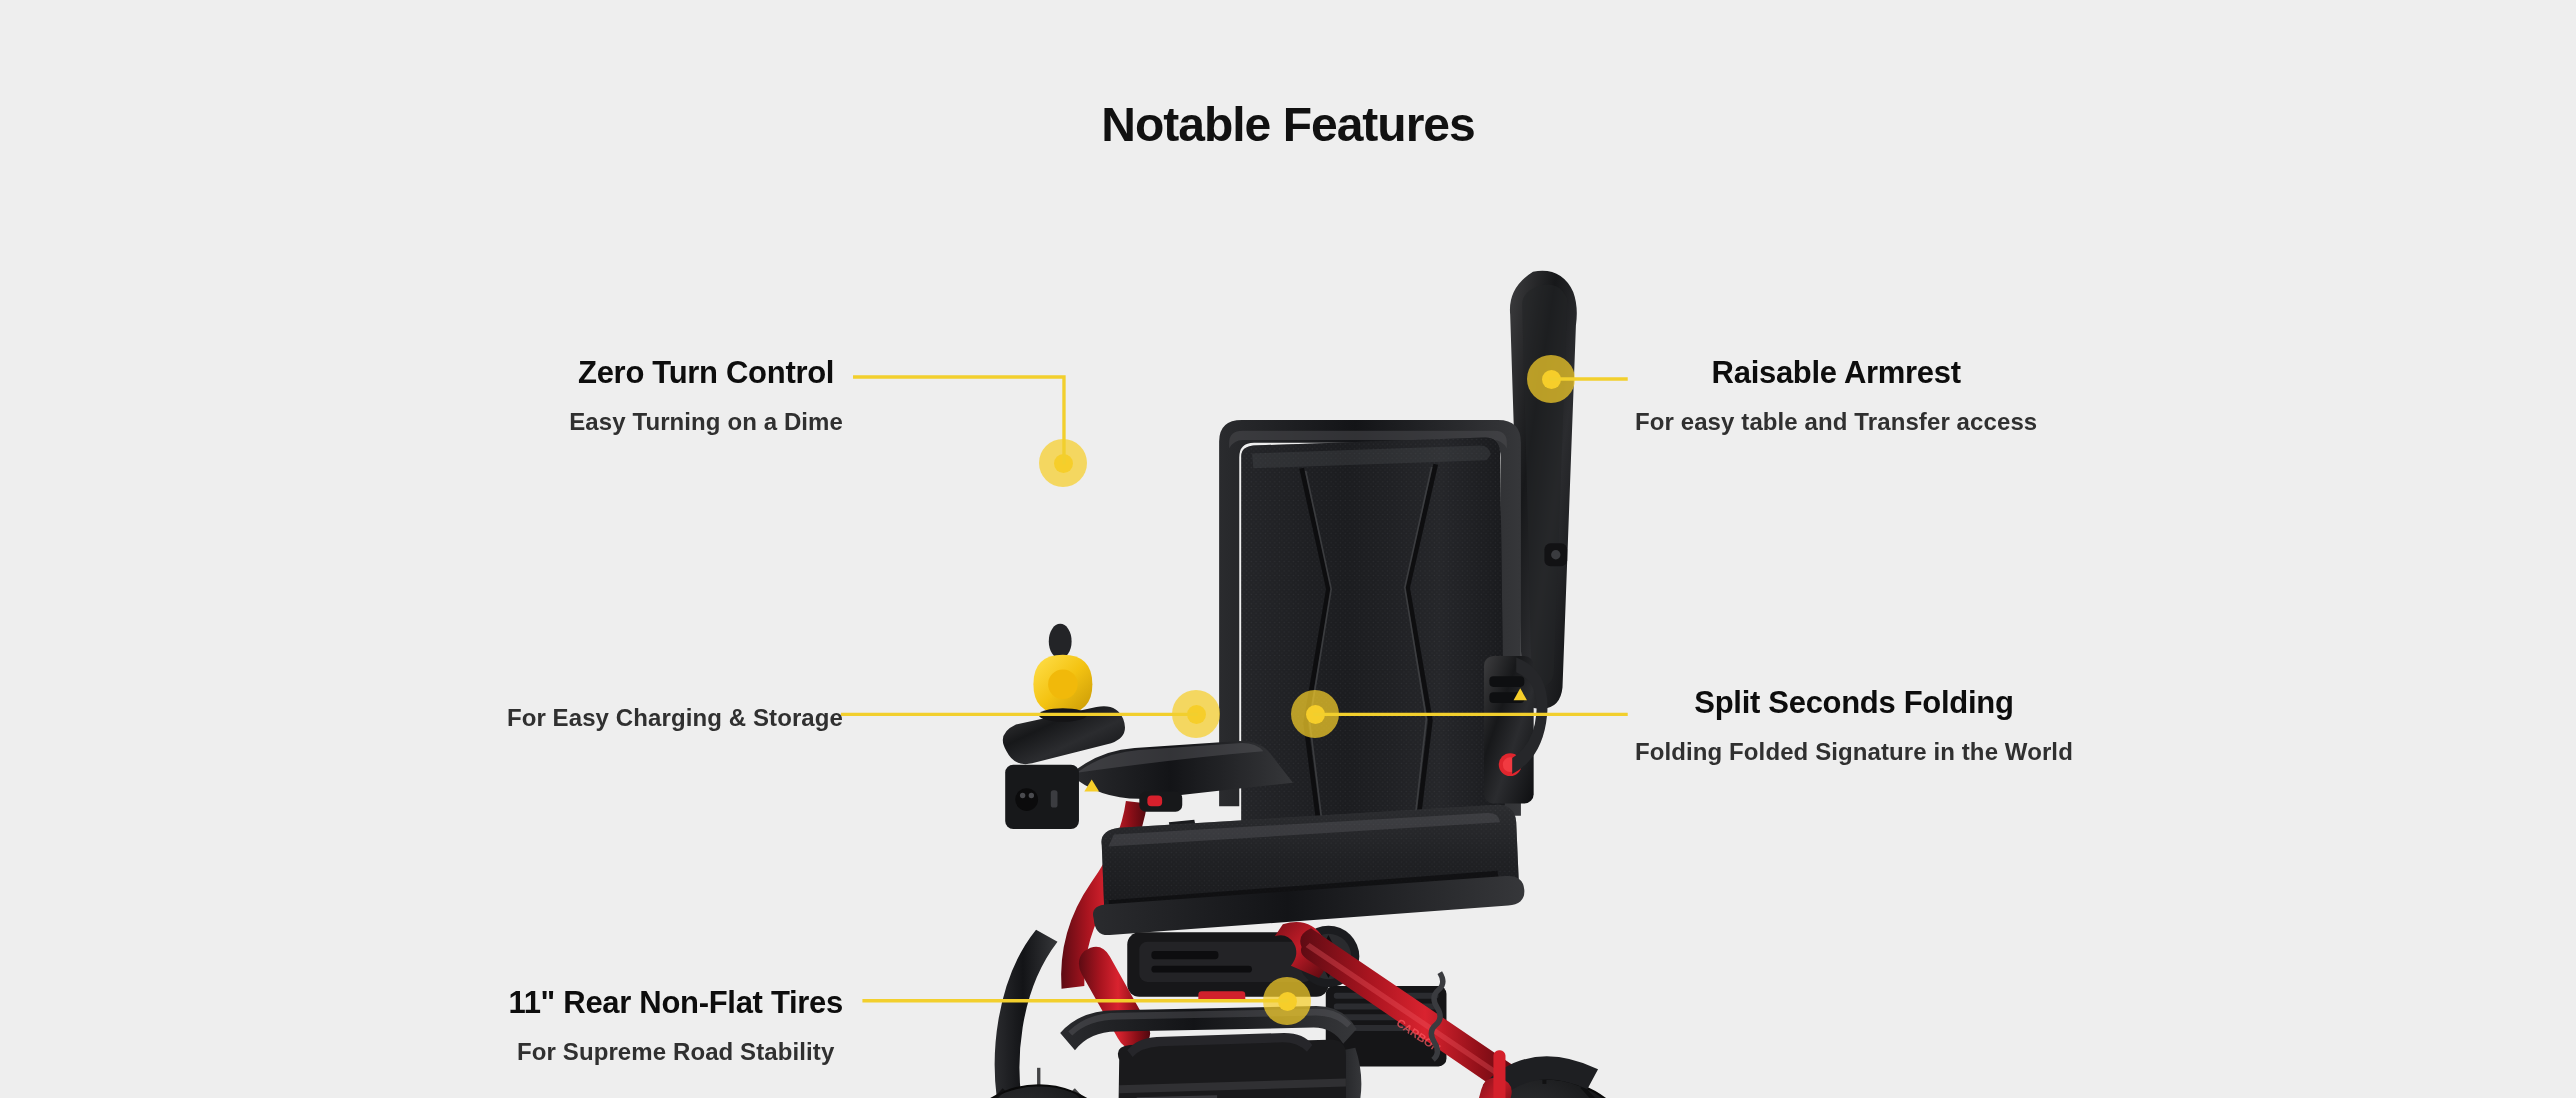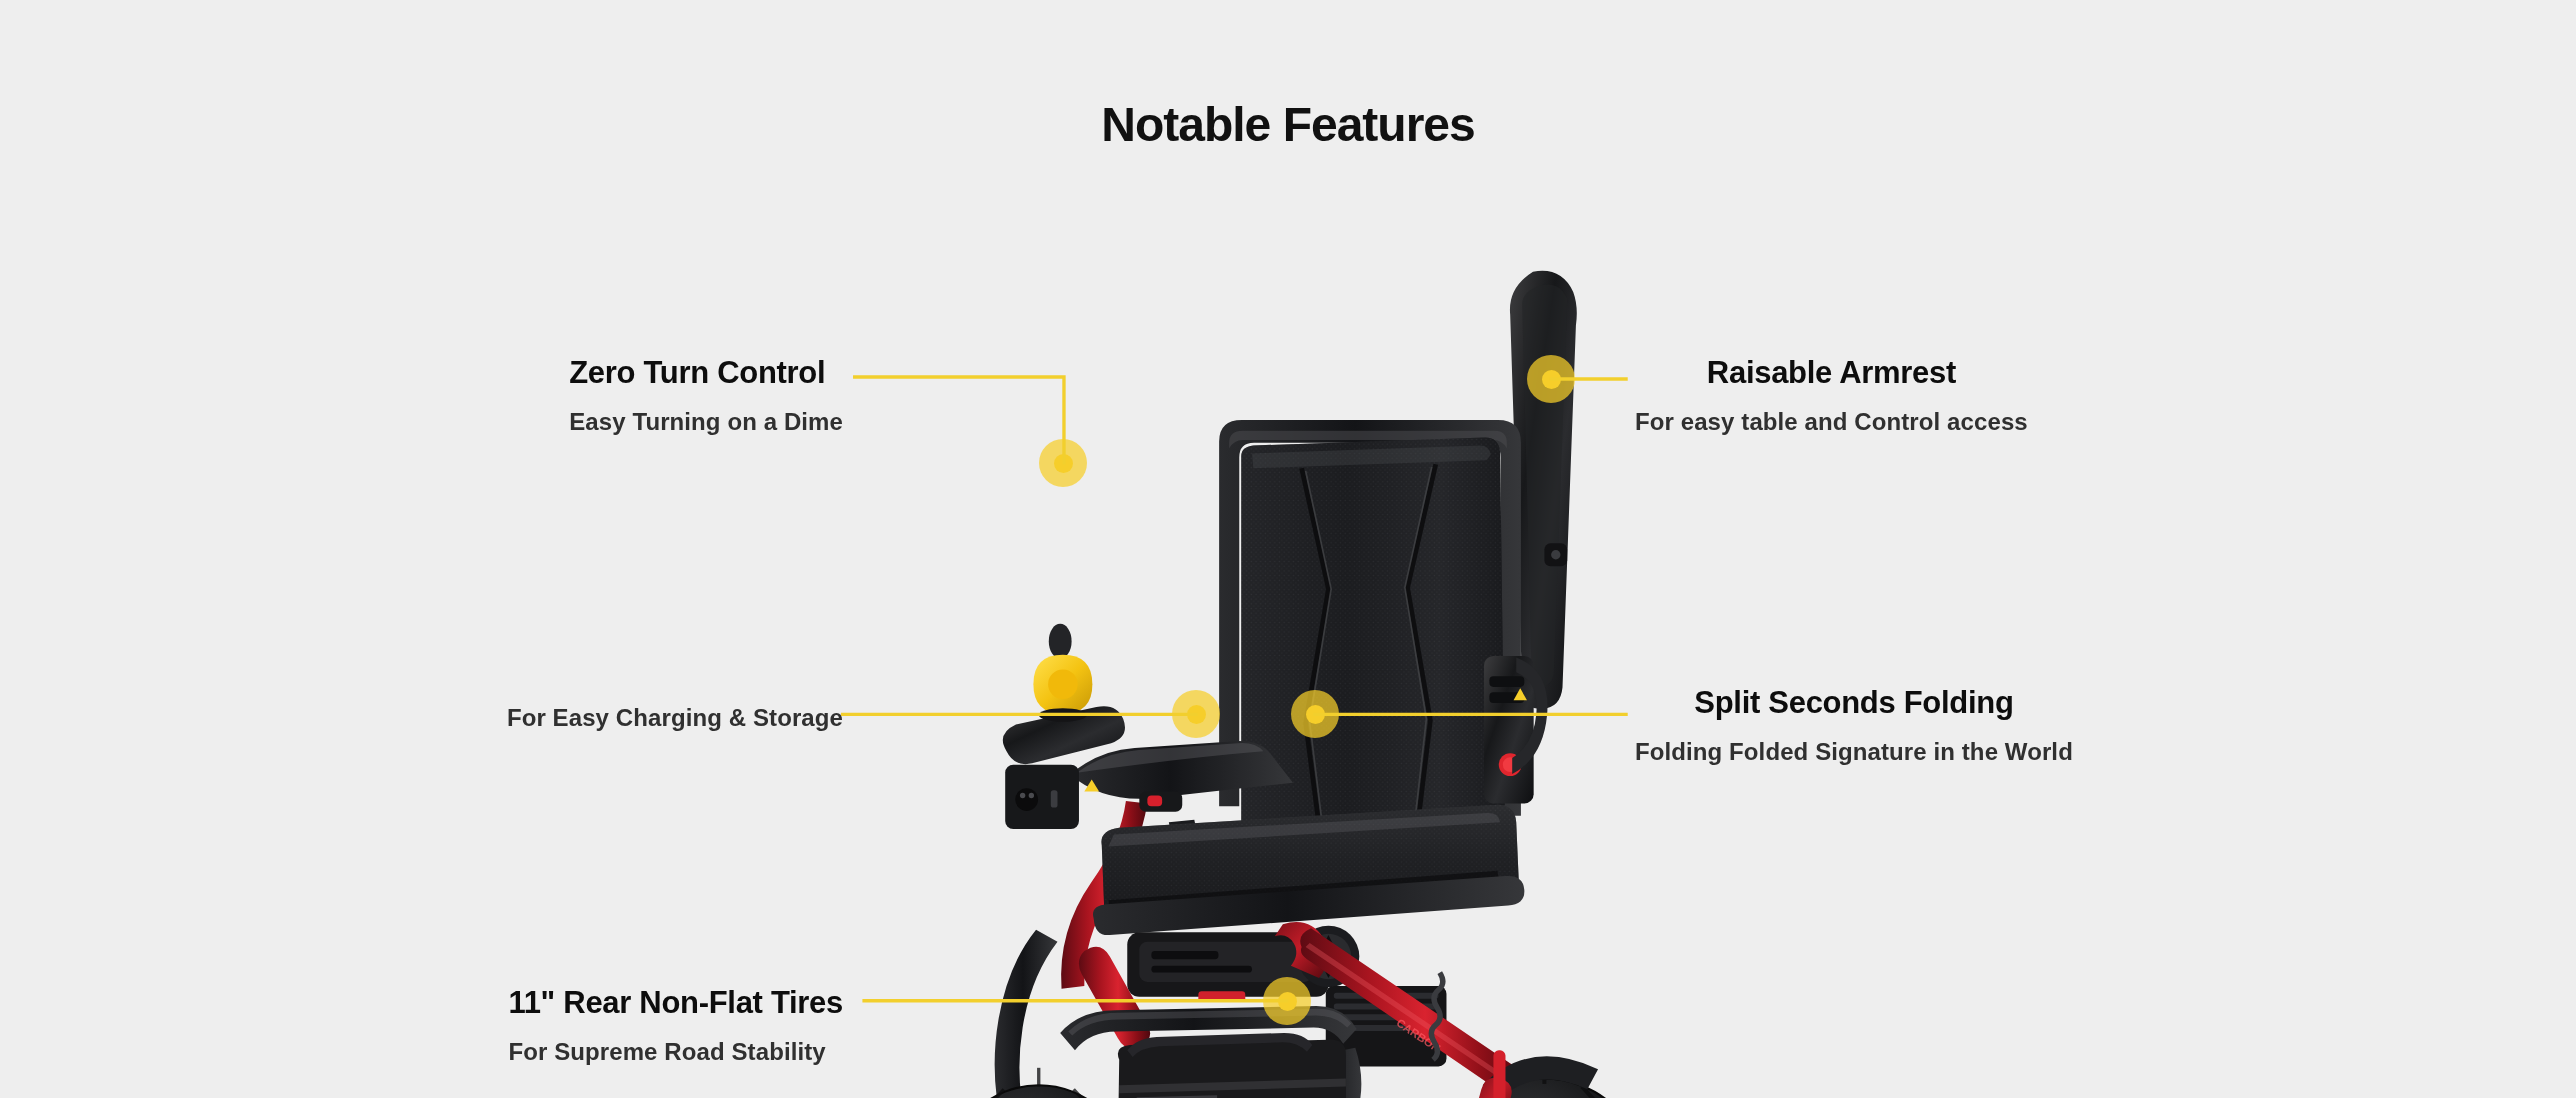--- a/index.html
+++ b/index.html
@@ -23,21 +23,21 @@
   .feature { position:absolute; }
   .feature .f-title {
     font-size:31px; font-weight:bold; color:#0d0d0d;
     letter-spacing:-0.3px; white-space:nowrap; line-height:1.1;
   }
   .feature .f-sub {
     font-size:24px; font-weight:bold; color:#303030;
     letter-spacing:0.1px; white-space:nowrap; line-height:1.1;
     margin-top:19px;
   }
-  .feature.align-right { text-align:left; }
+  .feature.align-right { text-align:center; }
   .feature.align-left  { text-align:center; }
 
   
   #feat-zero-turn    { right:1733px; top:356px; }
   #feat-battery      { right:1733px; top:686px; }
   #feat-tires        { right:1733px; top:986px; }
   #feat-armrest      { left:1635px;  top:356px; }
   #feat-folding      { left:1635px;  top:686px; }
 
   
@@ -406,20 +406,20 @@
   <div class="f-sub">For Easy Charging &amp; Storage</div>
 </div>
 
 <div class="feature align-right" id="feat-tires">
   <div class="f-title">11" Rear Non-Flat Tires</div>
   <div class="f-sub">For Supreme Road Stability</div>
 </div>
 
 <div class="feature align-left" id="feat-armrest">
   <div class="f-title">Raisable Armrest</div>
-  <div class="f-sub">For easy table and Control access</div>
+  <div class="f-sub">For easy table and Transfer access</div>
 </div>
 
 <div class="feature align-left" id="feat-folding">
   <div class="f-title">Split Seconds Folding</div>
   <div class="f-sub">Folding Folded Signature in the World</div>
 </div>
 
 
 </body></html>

